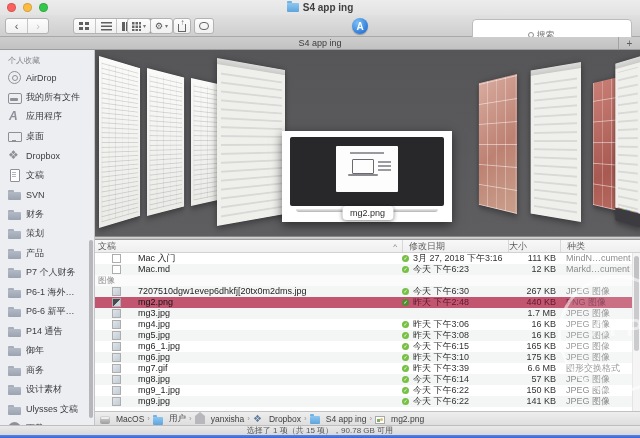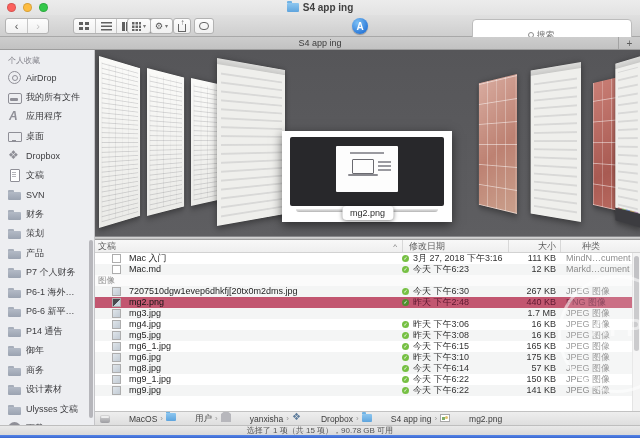--- a/index.html
+++ b/index.html
@@ -96,26 +96,26 @@
 
   .splitter{height:4px;background:linear-gradient(#d8d8d8,#bdbdbd);border-top:1px solid #87878a;border-bottom:1px solid #9c9c9c;}
 
   
   .list{height:171px;background:#fff;position:relative;overflow:hidden;font-size:9px;}
   .list-header{display:flex;height:13px;align-items:center;background:linear-gradient(#f8f8f8,#efefef);border-bottom:1px solid #d2d2d2;color:#5d5d5d;}
   .hc{height:100%;display:flex;align-items:center;}
   .hc-name{flex:1;padding-left:3px;min-width:0;}
   .hc-name .sort{margin-left:auto;margin-right:5px;color:#777;font-size:8px;}
   .hc-date{width:106px;border-left:1px solid #d8d8d8;padding-left:6px;}
-  .hc-size{width:52px;border-left:1px solid #d8d8d8;justify-content:flex-end;padding-right:4px;font-family:Liberation Mono, monospace;}
-  .hc-kind{width:80px;border-left:1px solid #d8d8d8;padding-left:21px;}
+  .hc-size{width:52px;border-left:1px solid #d8d8d8;padding-right:4px;font-family:Liberation Mono, monospace;}
+  .hc-kind{width:80px;border-left:1px solid #d8d8d8;padding-left:6px;}
   .rows{position:relative;}
   .row{display:flex;height:11px;align-items:center;line-height:11px;}
   .row.alt{background:#f4f5f5;}
-  .c-name{flex:1;display:flex;align-items:center;gap:8px;padding-left:17px;min-width:0;white-space:nowrap;overflow:hidden;color:#1e1e1e;}
+  .c-name{flex:1;display:flex;align-items:center;gap:17px;padding-left:17px;min-width:0;white-space:nowrap;overflow:hidden;color:#1e1e1e;}
   .c-date{width:106px;display:flex;align-items:center;gap:4px;color:#333;flex-shrink:0;}
   .c-size{width:52px;text-align:right;padding-right:4px;color:#333;flex-shrink:0;}
   .c-kind{width:80px;padding-left:6px;color:#8d8d8d;flex-shrink:0;white-space:nowrap;overflow:hidden;}
   .badge{width:7px;height:7px;border-radius:50%;background:#76c043;color:#fff;font-size:5px;line-height:7px;text-align:center;flex-shrink:0;}
   .fi{width:9px;height:9px;flex-shrink:0;border:1px solid #adadad;background:linear-gradient(135deg,#dfe5ea,#c2cbd4);}
   .fi.doc{background:#fff;position:relative;}
   .fi.img2{background:linear-gradient(135deg,#49494e 55%,#c8d4de 55%);}
   .row.group{background:#fbfbfb;}
   .row.group .c-name{padding-left:3px;color:#909090;font-size:8.5px;}
   .row.selected{background:#c25670;}
@@ -125,21 +125,21 @@
   .row.selected .badge{background:#4e8f2d;}
   .vtrack{position:absolute;right:0;top:13px;bottom:0;width:8px;background:#f4f4f4;border-left:1px solid #e4e4e4;}
   .vthumb{position:absolute;right:1px;top:3px;width:5px;height:95px;background:#c2c2c5;border-radius:3px;}
 
   .watermark{position:absolute;left:558px;top:275px;width:118px;height:118px;border:3px solid rgba(255,255,255,.5);border-radius:50%;background:rgba(255,255,255,.15);z-index:6;display:flex;flex-direction:column;align-items:center;justify-content:center;color:rgba(255,255,255,.55);pointer-events:none;}
   .watermark .w1{font-size:24px;font-weight:bold;letter-spacing:1px;}
   .watermark .w2{font-size:12px;margin-top:-2px;}
 
   
   .pathbar{height:14px;background:linear-gradient(#eeeeee,#dedede);border-top:1px solid #c2c2c2;display:flex;align-items:center;padding-left:5px;font-size:8.5px;color:#3e3e3e;gap:3px;overflow:hidden;white-space:nowrap;}
-  .crumb{display:flex;align-items:flex-start;gap:19px;}
+  .crumb{display:flex;align-items:flex-end;gap:6px;}
   .csep{color:#999;font-size:8px;}
   .pi{width:10px;height:8px;display:inline-block;position:relative;flex-shrink:0;}
   .pi-folder{background:linear-gradient(#8ec7f0,#5ea4dd);border-radius:1px;}
   .pi-folder::before{content:"";position:absolute;top:-2px;left:0;width:4px;height:2px;background:#6fb2e4;border-radius:1px 1px 0 0;}
   .pi-disk{background:linear-gradient(#d6d6d6,#9e9ea2);border-radius:2px;margin-top:1px;}
   .pi-disk::before{content:"";position:absolute;left:1px;top:1px;right:1px;height:2px;background:#eee;border-radius:1px;}
   .pi-home{background:#b7b7bc;}
   .pi-home::before{content:"";position:absolute;left:0;top:-4px;border-left:5px solid transparent;border-right:5px solid transparent;border-bottom:4px solid #b7b7bc;}
   .pi-dropbox::before{content:"❖";position:absolute;left:0;top:-3px;font-size:10px;color:#5f7d9c;}
   .pi-image{background:#fff;border:1px solid #a8a8a8;}
@@ -520,20 +520,32 @@
                 <span>mg6.jpg</span>
               </div>
               <div class="c-date">
                 <span class="badge">✓</span>
                 <span>昨天 下午3:10</span>
               </div>
               <div class="c-size">175 KB</div>
               <div class="c-kind">JPEG 图像</div>
             </div>
 
+            <div class="row">
+              <div class="c-name">
+                <span class="fi"></span>
+                <span>mg7.gif</span>
+              </div>
+              <div class="c-date">
+                <span class="badge">✓</span>
+                <span>昨天 下午3:39</span>
+              </div>
+              <div class="c-size">6.6 MB</div>
+              <div class="c-kind">图形交换格式</div>
+            </div>
 
             <div class="row alt">
               <div class="c-name">
                 <span class="fi"></span>
                 <span>mg8.jpg</span>
               </div>
               <div class="c-date">
                 <span class="badge">✓</span>
                 <span>今天 下午6:14</span>
               </div>

